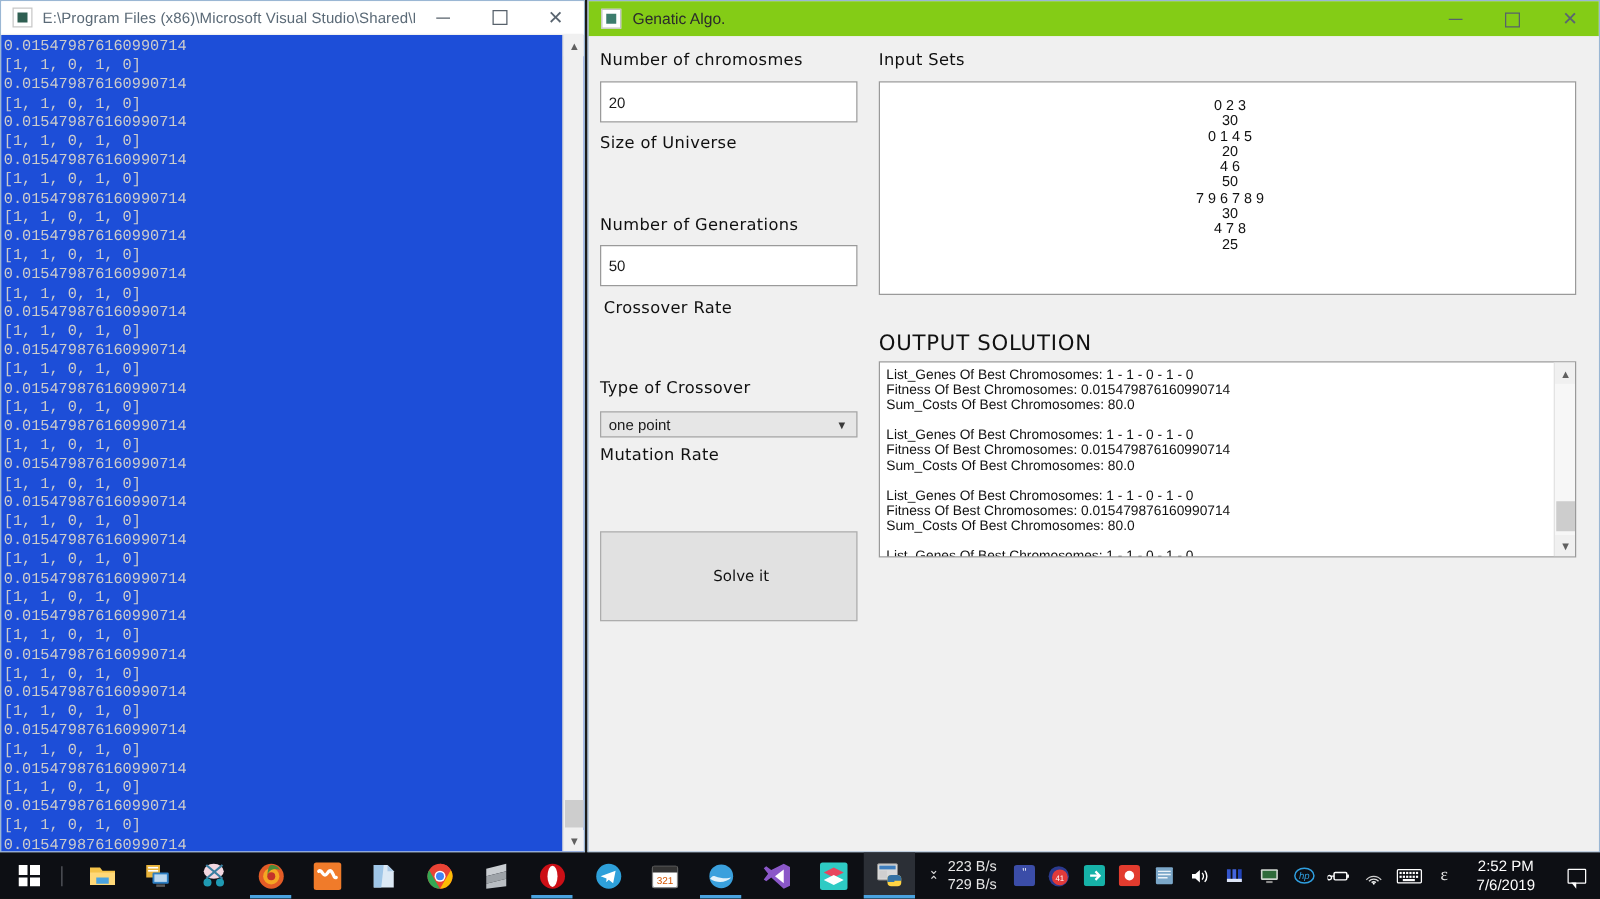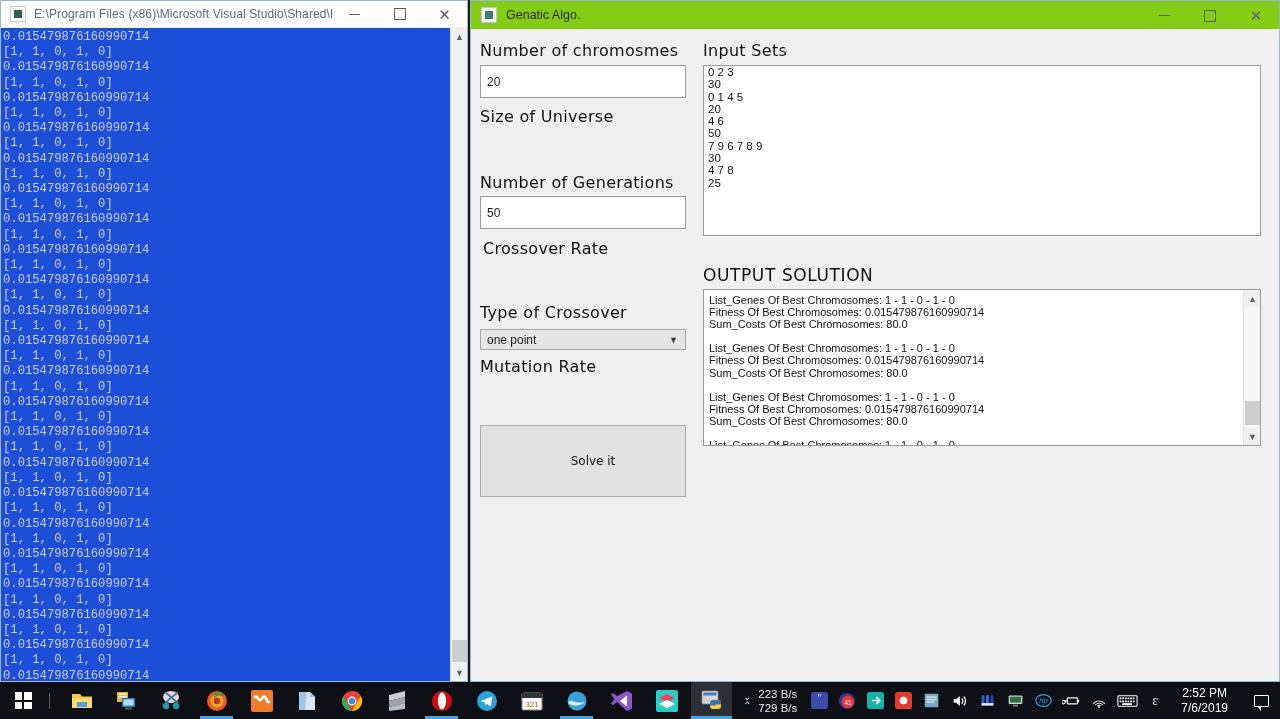--- a/index.html
+++ b/index.html
@@ -143,21 +143,21 @@
 
   #ga-content {
     flex: 1 1 auto;
     position: relative;
     background: #f0f0f0;
   }
 
   .ga-label {
     position: absolute;
     font-family: "DejaVu Sans", sans-serif;
-    font-size: 16px;
+    font-size: 13px;
     color: #111111;
     white-space: nowrap;
     letter-spacing: 0.3px;
   }
   .ga-input {
     position: absolute;
     background: #ffffff;
     border: 1px solid #9a9a9a;
     font-family: "Liberation Sans", sans-serif;
     font-size: 12px;
@@ -188,21 +188,22 @@
     font-size: 12px;
     color: #111;
     padding-left: 20px;
   }
 
   #input-sets-box {
     position: absolute;
     background: #ffffff;
     border: 1px solid #9a9a9a;
     overflow: hidden;
-    padding: 0 0 0 4px;
+    padding: 13px 0 0 4px;
+    text-align: center;
   }
   #input-sets-text {
     font-family: "Liberation Sans", sans-serif;
     font-size: 11.5px;
     line-height: 12.3px;
     color: #111;
     white-space: pre;
   }
 
   #output-box {

